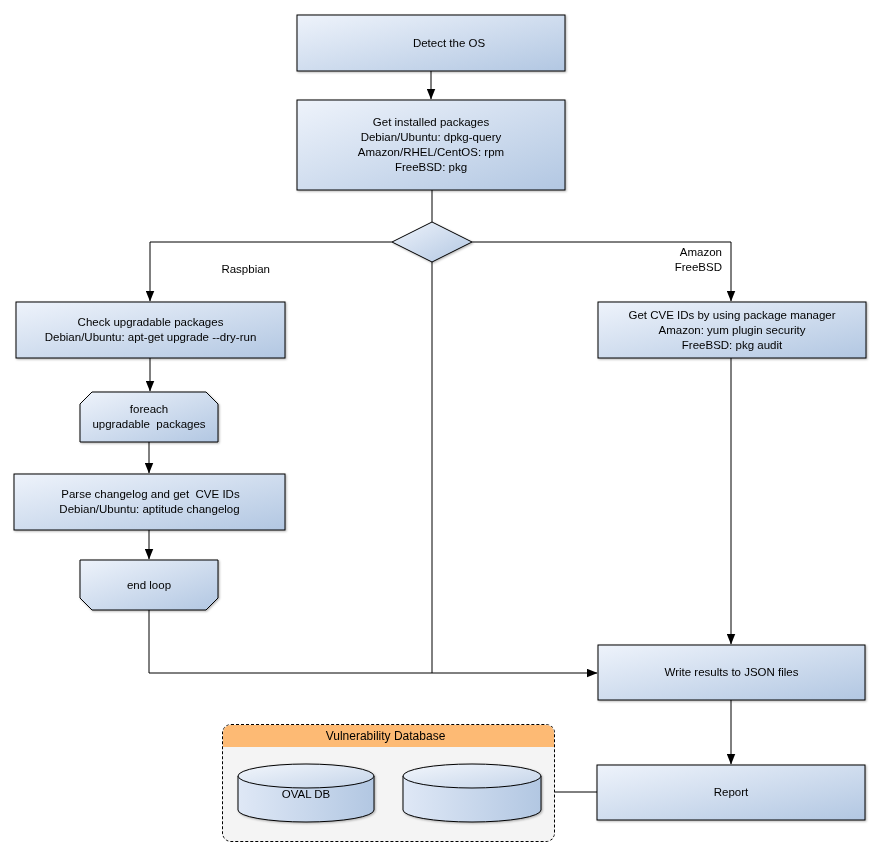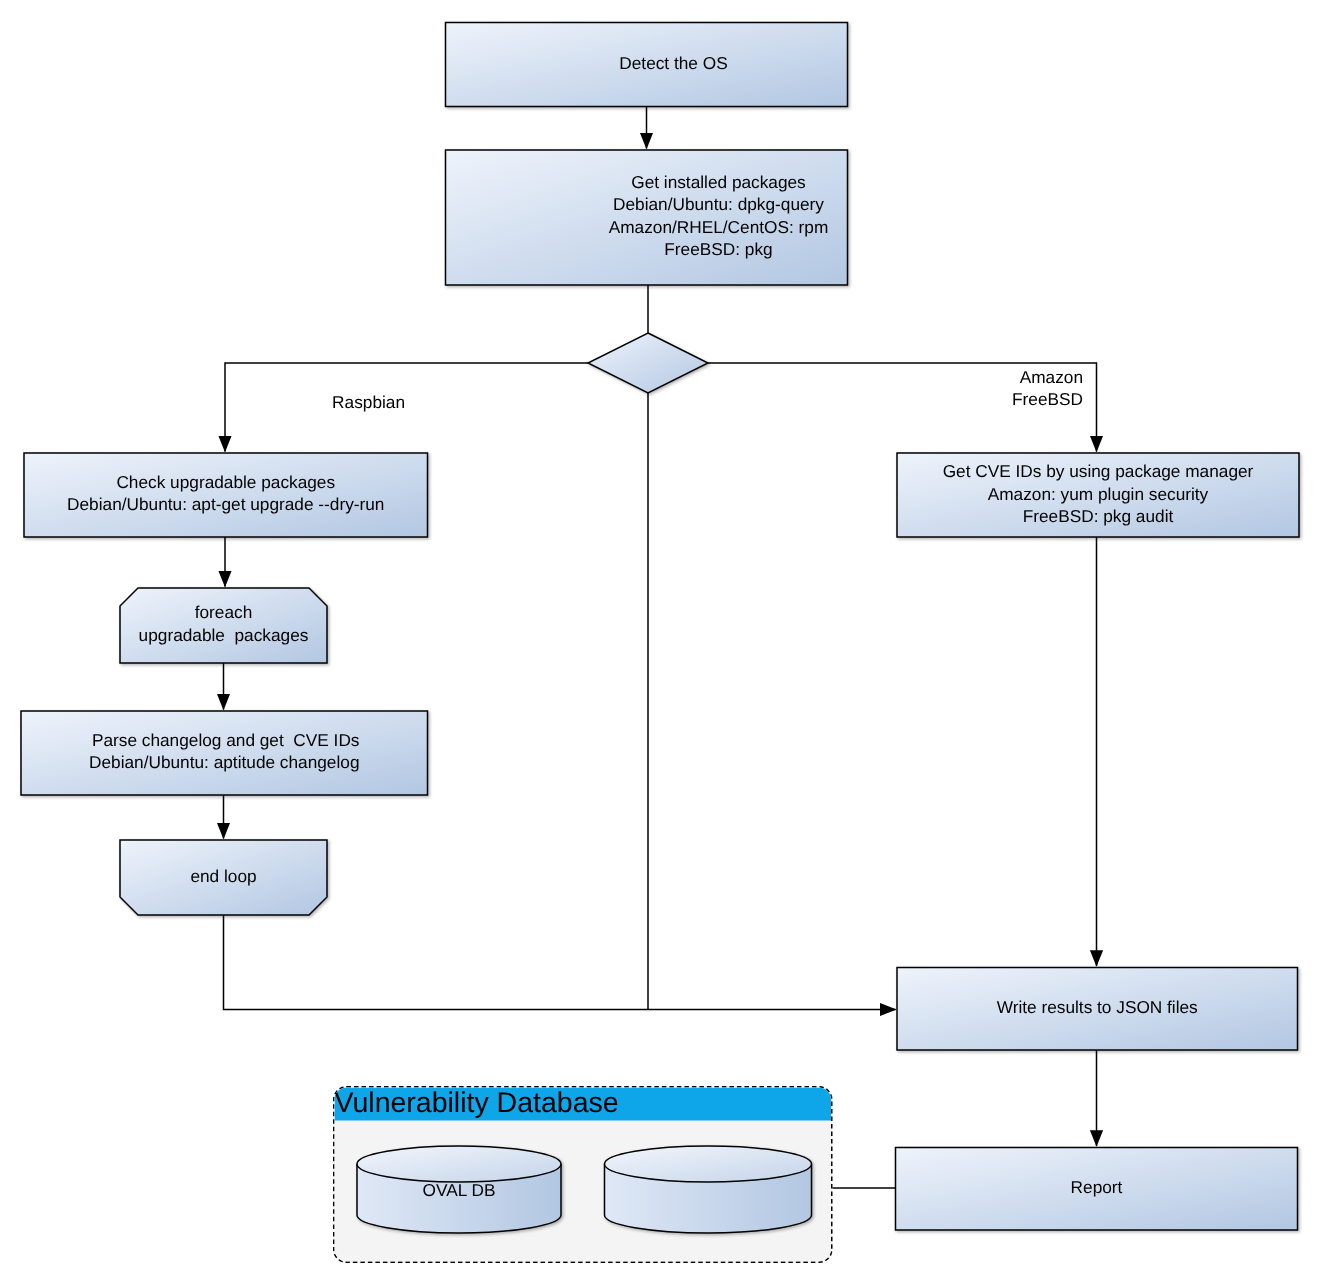--- a/index.html
+++ b/index.html
@@ -16,22 +16,22 @@
   .branch-label{
     position:absolute;z-index:3;text-align:right;font-size:11.5px;line-height:15px;
     white-space:pre-wrap;
   }
   .db-group{
     position:absolute;z-index:1;left:222px;top:724px;width:333px;height:118px;
     box-sizing:border-box;border:1px dashed #000;border-radius:9px;
     background:#f4f4f4;overflow:hidden;
   }
   .db-group-titlebar{
-    height:22px;background:#0ea5e9;display:flex;align-items:center;
-    justify-content:flex-start;padding-right:6px;font-size:19px;
+    height:22px;background:#fdba74;display:flex;align-items:center;
+    justify-content:center;padding-right:6px;font-size:12px;
   }
 </style>
 </head>
 <body>
 
 <div class="canvas">
 
   <div class="db-group">
     <div class="db-group-titlebar">
       <span>Vulnerability Database</span>
@@ -91,21 +91,21 @@
     <g stroke="#000" stroke-width="1" class="shape-shadow">
       <path d="M238,776 L238,810 A68,12 0 0 0 374,810 L374,776" fill="url(#cylBodyGrad)"></path>
       <ellipse cx="306" cy="776" rx="68" ry="12" fill="url(#cylTopGrad)"></ellipse>
       <path d="M403,776 L403,810 A69,12 0 0 0 541,810 L541,776" fill="url(#cylBodyGrad)"></path>
       <ellipse cx="472" cy="776" rx="69" ry="12" fill="url(#cylTopGrad)"></ellipse>
     </g>
   </svg>
 
   <div class="label" style="left:297px;top:15px;width:304px;height:56px;">Detect the OS</div>
 
-  <div class="label" style="left:297px;top:100px;width:268px;height:90px;margin-left:48px;">Get installed packages
+  <div class="label" style="left:297px;top:100px;width:268px;height:90px;">Get installed packages
 Debian/Ubuntu: dpkg-query
 Amazon/RHEL/CentOS: rpm
 FreeBSD: pkg</div>
 
   <div class="label" style="left:16px;top:302px;width:269px;height:56px;">Check upgradable packages
 Debian/Ubuntu: apt-get upgrade --dry-run</div>
 
   <div class="label" style="left:80px;top:392px;width:138px;height:50px;">foreach
 upgradable  packages</div>
 

